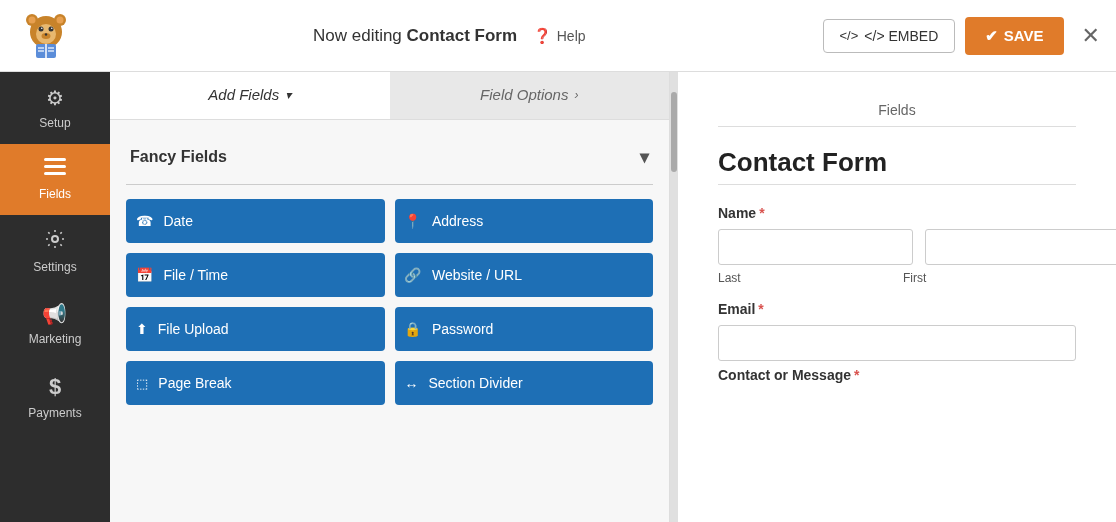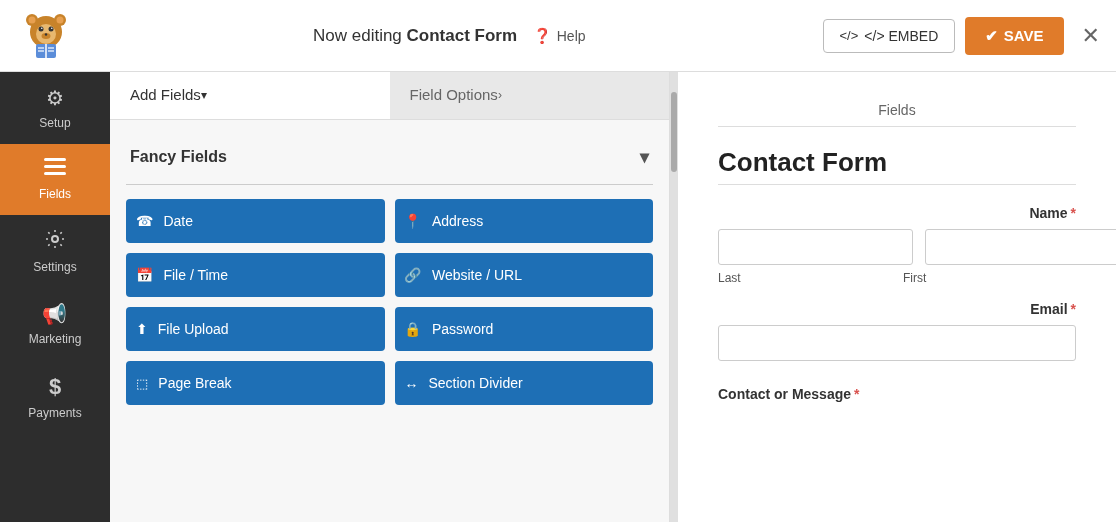--- a/index.html
+++ b/index.html
@@ -56,21 +56,21 @@
       display: flex; flex-direction: column;
     }
     .fields-panel-header {
       background: #f0f0f0; border-bottom: 1px solid #ddd; padding: 0;
     }
     .fields-tabs {
       display: flex;
     }
     .fields-tab {
       flex: 1; padding: 14px 20px; font-size: 15px; color: #333; cursor: pointer;
-      display: flex; align-items: center; justify-content: flex-start; gap: 0; background: #fff; border-bottom: 2px solid transparent;
+      display: flex; align-items: center; justify-content: center; gap: 6px; background: #fff; border-bottom: 2px solid transparent; font-style: italic;
     }
     .fields-tab.active { background: #fff; border-bottom: 2px solid transparent; }
     .fields-tab.inactive { background: #e8e8e8; color: #666; }
     .fields-panel-content { padding: 16px; flex: 1; overflow-y: auto; }
 
     
     .section-header {
       display: flex; align-items: center; justify-content: space-between;
       padding: 10px 4px 10px 4px; font-size: 16px; font-weight: 600; color: #333;
     }
@@ -99,30 +99,30 @@
     .form-preview {
       flex: 1; background: #fff; padding: 30px 40px; overflow-y: auto;
     }
     .preview-tab-bar {
       text-align: center; font-size: 14px; color: #666; border-bottom: 1px solid #ddd;
       padding-bottom: 8px; margin-bottom: 20px;
     }
     .form-title { font-size: 26px; font-weight: 700; color: #222; margin-bottom: 6px; }
     .form-divider { border: none; border-top: 1px solid #ddd; margin-bottom: 20px; }
     .form-field-label {
-      font-size: 14px; font-weight: 600; color: #333; margin-bottom: 8px; display: flex; align-items: center; gap: 3px; justify-content: flex-end;
+      font-size: 14px; font-weight: 600; color: #333; margin-bottom: 8px; display: flex; align-items: center; gap: 3px;
     }
     .required-star { color: #d9534f; }
     .form-name-row { display: flex; gap: 12px; margin-bottom: 6px; }
     .form-input { border: 1px solid #ccc; border-radius: 3px; padding: 8px; height: 36px; }
     .form-input-half { flex: 1; }
     .form-input-full { width: 100%; }
     .sub-labels-row { display: flex; gap: 12px; margin-bottom: 16px; }
     .sub-label-item { flex: 1; font-size: 12px; color: #555; }
-    .email-section { margin-bottom: 25px; }
+    .email-section { margin-bottom: 6px; }
     .comment-label { font-size: 14px; font-weight: 600; color: #333; display: flex; align-items: center; gap: 3px; }
   </style>
 </head>
 <body>
 
 <div class="topbar">
 
   <div style="width:60px;height:60px;display:flex;align-items:center;justify-content:center;">
     <svg width="52" height="52" viewBox="0 0 52 52">
 

